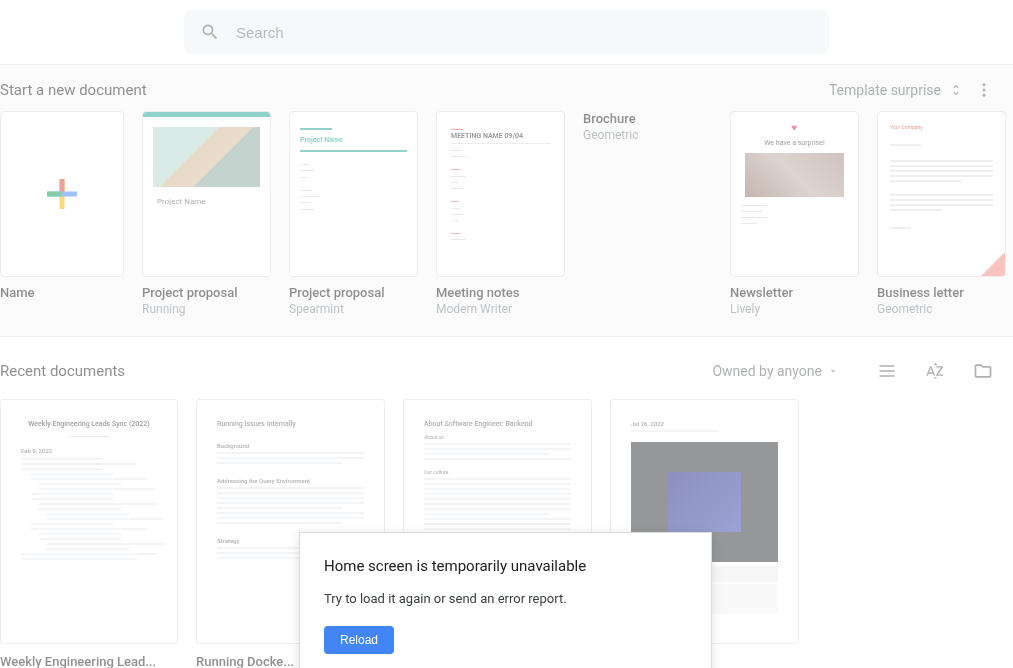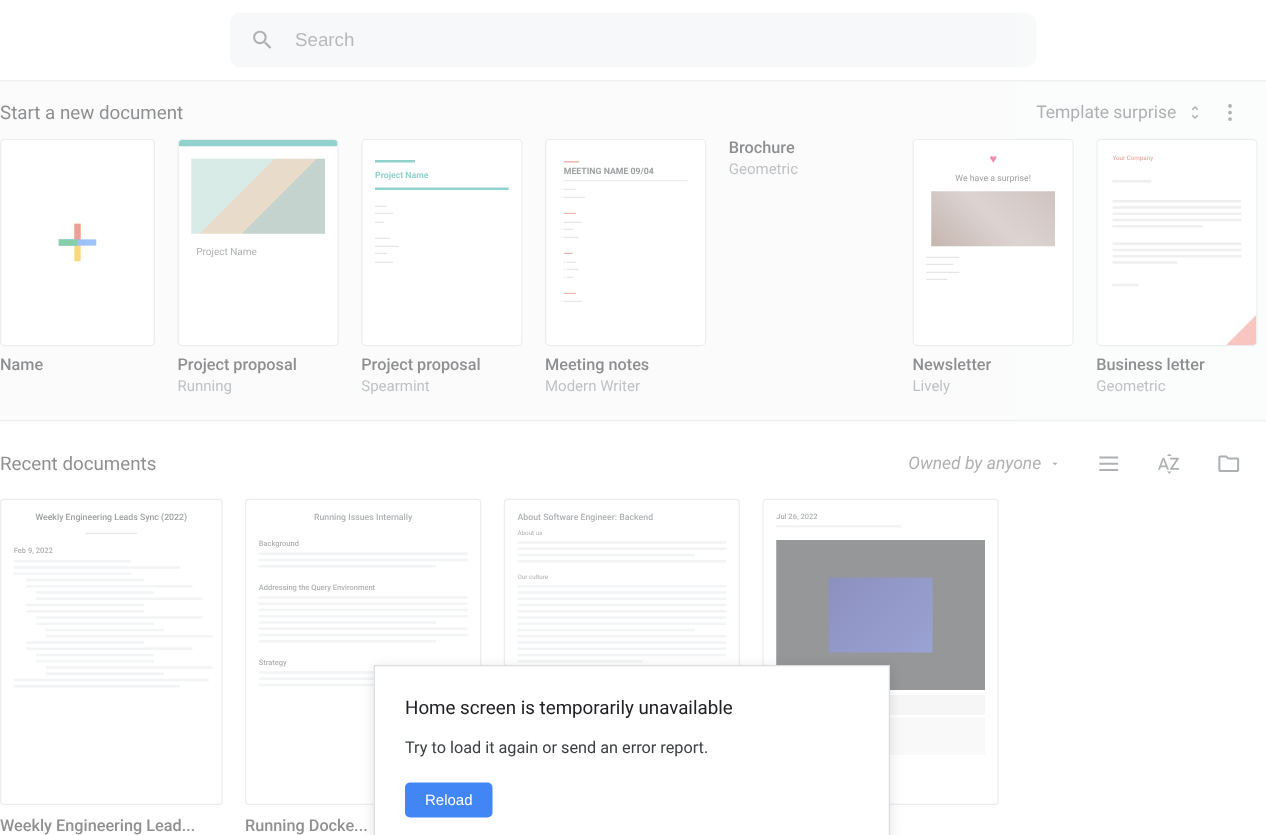--- a/index.html
+++ b/index.html
@@ -146,22 +146,21 @@
       padding: 8px 20px 18px 0;
     }
     .recent-title {
       font-size: 15px;
       color: #202124;
       font-weight: 400;
     }
     .recent-controls {
       display: flex;
       align-items: center;
-      gap: 28px;
-      font-style: italic;
+      gap: 39px;
     }
     .owned-by {
       font-size: 14px;
       color: #5f6368;
       display: flex;
       align-items: center;
       gap: 6px;
     }
     .view-icons {
       display: flex;
@@ -187,21 +186,21 @@
     }
     .recent-thumb {
       width: 100%;
       height: 245px;
       background: #fff;
       border: 1px solid #dadce0;
       border-radius: 3px;
       margin-bottom: 10px;
       overflow: hidden;
       cursor: pointer;
-      padding: 10px;
+      padding: 20px;
       font-size: 5px;
       color: #80868b;
     }
     .recent-doc-title {
       font-size: 13px;
       color: #202124;
       font-weight: 500;
       white-space: nowrap;
       overflow: hidden;
       text-overflow: ellipsis;
@@ -452,21 +451,21 @@
               <div class="l short" style="margin-left:26px"></div>
             <div class="l"></div>
               <div class="l med"></div>
           </div>
         </div>
         <div class="recent-doc-title">Weekly Engineering Lead...</div>
       </div>
 
       <div class="recent-card">
         <div class="recent-thumb">
-          <div class="doc-thumb-title" style="text-align:center">Running Issues Internally</div>
+          <div class="doc-thumb-title" style="text-align:left">Running Issues Internally</div>
           <div style="height:8px"></div>
           <div style="font-size:6px;color:#5f6368;font-weight:500">Background</div>
           <div class="doc-thumb-lines">
               <div class="l"></div>
               <div class="l"></div>
               <div class="l med"></div>
             </div>
           <div style="height:10px"></div>
           <div style="font-size:6px;color:#5f6368;font-weight:500">Addressing the Query Environment</div>
           <div class="doc-thumb-lines">

